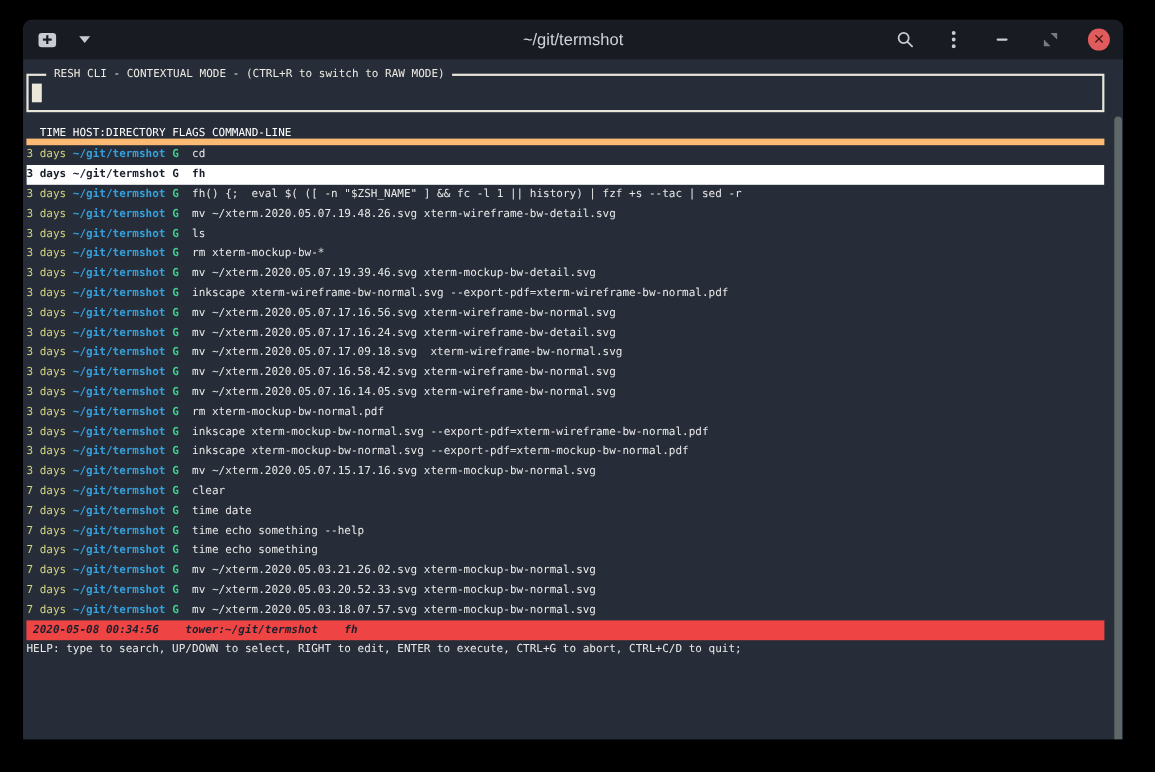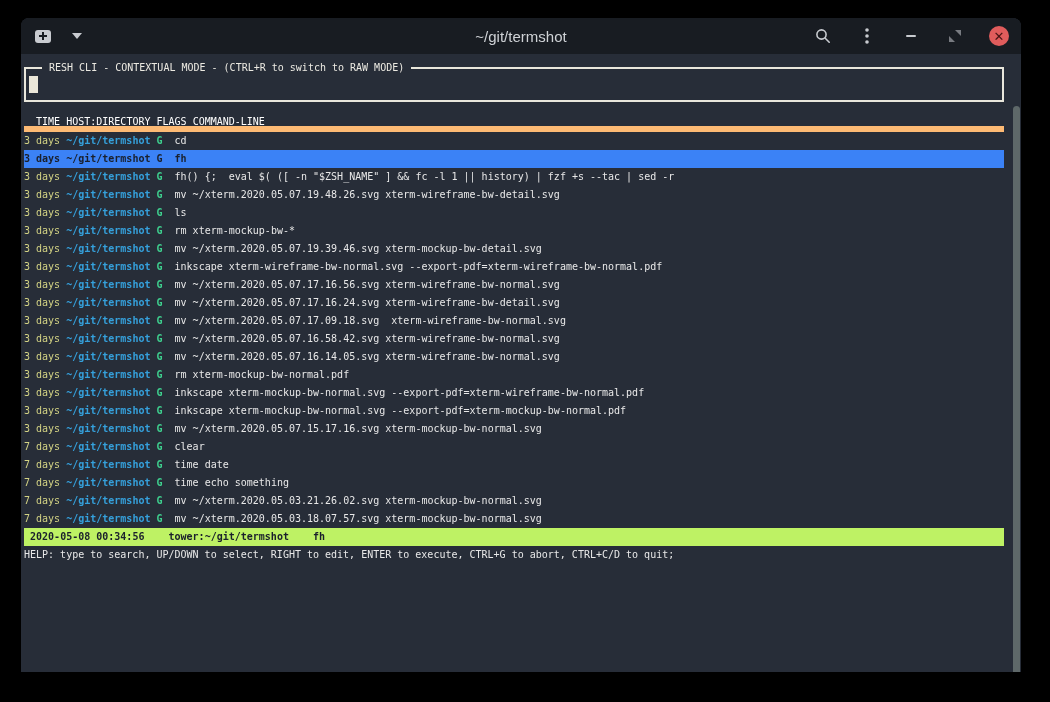--- a/index.html
+++ b/index.html
@@ -22,24 +22,24 @@
   .resh-box{position:relative;margin-top:13px;height:35px;border:2px solid #e9e7dc;}
   .resh-box-label{position:absolute;top:-10px;left:16px;background:#272d38;padding:0 7px;color:#eceae2;white-space:pre;}
   .cursor{position:absolute;left:3px;top:7px;width:9px;height:17px;background:#ebe7d9;}
   .hdr{margin-top:11px;height:19px;border-bottom:6px solid #fdba74;white-space:pre;color:#ffffff;overflow:hidden;}
   .rows{overflow:hidden;}
   .row{height:18px;white-space:pre;overflow:hidden;}
   .row .t{color:#d3d384;}
   .row .d{color:#35a0db;font-weight:bold;}
   .row .f{color:#3ecf8e;font-weight:bold;}
   .row .c{color:#e8e8e8;}
-  .row.sel{background:#3b82f6;}
+  .row.sel{background:#ffffff;}
   .row.sel .t{color:#1a202c;font-weight:bold;}
   .row.sel .d,.row.sel .f,.row.sel .c{color:#1a202c;font-weight:bold;}
-  .statusbar{height:18px;background:#bef264;color:#1a202c;font-weight:bold;white-space:pre;overflow:hidden;}
+  .statusbar{height:18px;background:#ef4444;color:#1a202c;font-weight:bold;white-space:pre;overflow:hidden;font-style:italic;}
   .helpline{height:20px;white-space:pre;color:#e8e8e8;overflow:hidden;}
   .scrollbar{position:absolute;right:1px;top:39px;bottom:3px;width:7px;background:#5e6869;border-radius:4px;}
   svg{display:block;}
 </style>
 </head>
 <body>
 
 <div class="window">
 
   <div class="titlebar">
@@ -105,22 +105,24 @@
         <div class="row"><span class="t">3 days</span> <span class="d">~/git/termshot</span> <span class="f">G</span>  <span class="c">mv ~/xterm.2020.05.07.17.16.24.svg xterm-wireframe-bw-detail.svg</span></div>
         <div class="row"><span class="t">3 days</span> <span class="d">~/git/termshot</span> <span class="f">G</span>  <span class="c">mv ~/xterm.2020.05.07.17.09.18.svg  xterm-wireframe-bw-normal.svg</span></div>
         <div class="row"><span class="t">3 days</span> <span class="d">~/git/termshot</span> <span class="f">G</span>  <span class="c">mv ~/xterm.2020.05.07.16.58.42.svg xterm-wireframe-bw-normal.svg</span></div>
         <div class="row"><span class="t">3 days</span> <span class="d">~/git/termshot</span> <span class="f">G</span>  <span class="c">mv ~/xterm.2020.05.07.16.14.05.svg xterm-wireframe-bw-normal.svg</span></div>
         <div class="row"><span class="t">3 days</span> <span class="d">~/git/termshot</span> <span class="f">G</span>  <span class="c">rm xterm-mockup-bw-normal.pdf</span></div>
         <div class="row"><span class="t">3 days</span> <span class="d">~/git/termshot</span> <span class="f">G</span>  <span class="c">inkscape xterm-mockup-bw-normal.svg --export-pdf=xterm-wireframe-bw-normal.pdf</span></div>
         <div class="row"><span class="t">3 days</span> <span class="d">~/git/termshot</span> <span class="f">G</span>  <span class="c">inkscape xterm-mockup-bw-normal.svg --export-pdf=xterm-mockup-bw-normal.pdf</span></div>
         <div class="row"><span class="t">3 days</span> <span class="d">~/git/termshot</span> <span class="f">G</span>  <span class="c">mv ~/xterm.2020.05.07.15.17.16.svg xterm-mockup-bw-normal.svg</span></div>
         <div class="row"><span class="t">7 days</span> <span class="d">~/git/termshot</span> <span class="f">G</span>  <span class="c">clear</span></div>
         <div class="row"><span class="t">7 days</span> <span class="d">~/git/termshot</span> <span class="f">G</span>  <span class="c">time date</span></div>
+        <div class="row"><span class="t">7 days</span> <span class="d">~/git/termshot</span> <span class="f">G</span>  <span class="c">time echo something --help</span></div>
         <div class="row"><span class="t">7 days</span> <span class="d">~/git/termshot</span> <span class="f">G</span>  <span class="c">time echo something</span></div>
         <div class="row"><span class="t">7 days</span> <span class="d">~/git/termshot</span> <span class="f">G</span>  <span class="c">mv ~/xterm.2020.05.03.21.26.02.svg xterm-mockup-bw-normal.svg</span></div>
+        <div class="row"><span class="t">7 days</span> <span class="d">~/git/termshot</span> <span class="f">G</span>  <span class="c">mv ~/xterm.2020.05.03.20.52.33.svg xterm-mockup-bw-normal.svg</span></div>
         <div class="row"><span class="t">7 days</span> <span class="d">~/git/termshot</span> <span class="f">G</span>  <span class="c">mv ~/xterm.2020.05.03.18.07.57.svg xterm-mockup-bw-normal.svg</span></div>
       </div>
 
     <div class="statusbar"> <span>2020-05-08 00:34:56</span>    <span>tower:~/git/termshot</span>    <span>fh</span></div>
 
     <div class="helpline">HELP: type to search, UP/DOWN to select, RIGHT to edit, ENTER to execute, CTRL+G to abort, CTRL+C/D to quit;</div>
 
     <div class="scrollbar"></div>
   </div>
 

